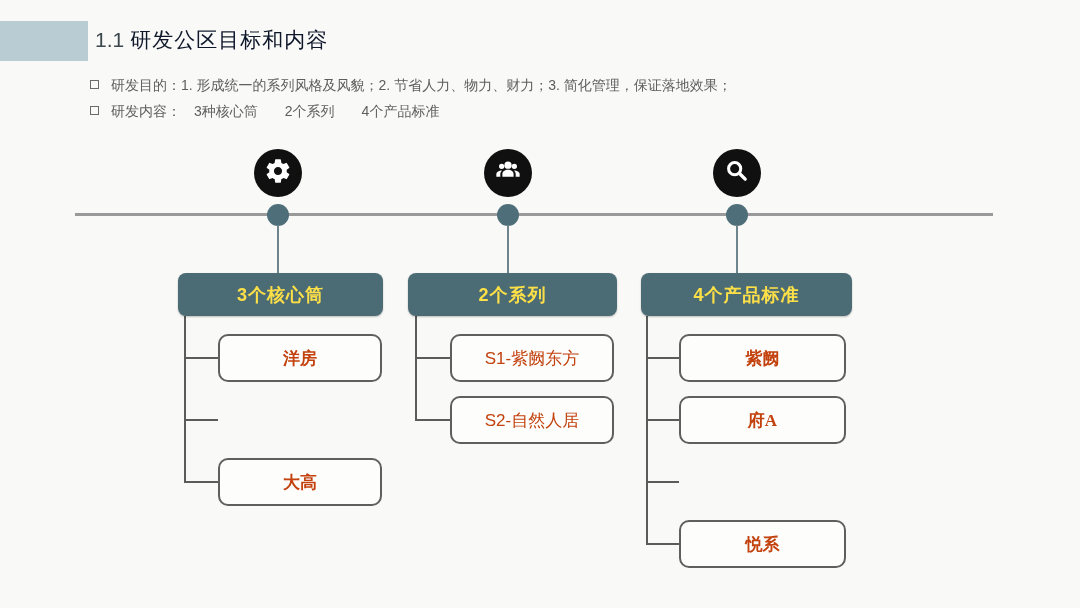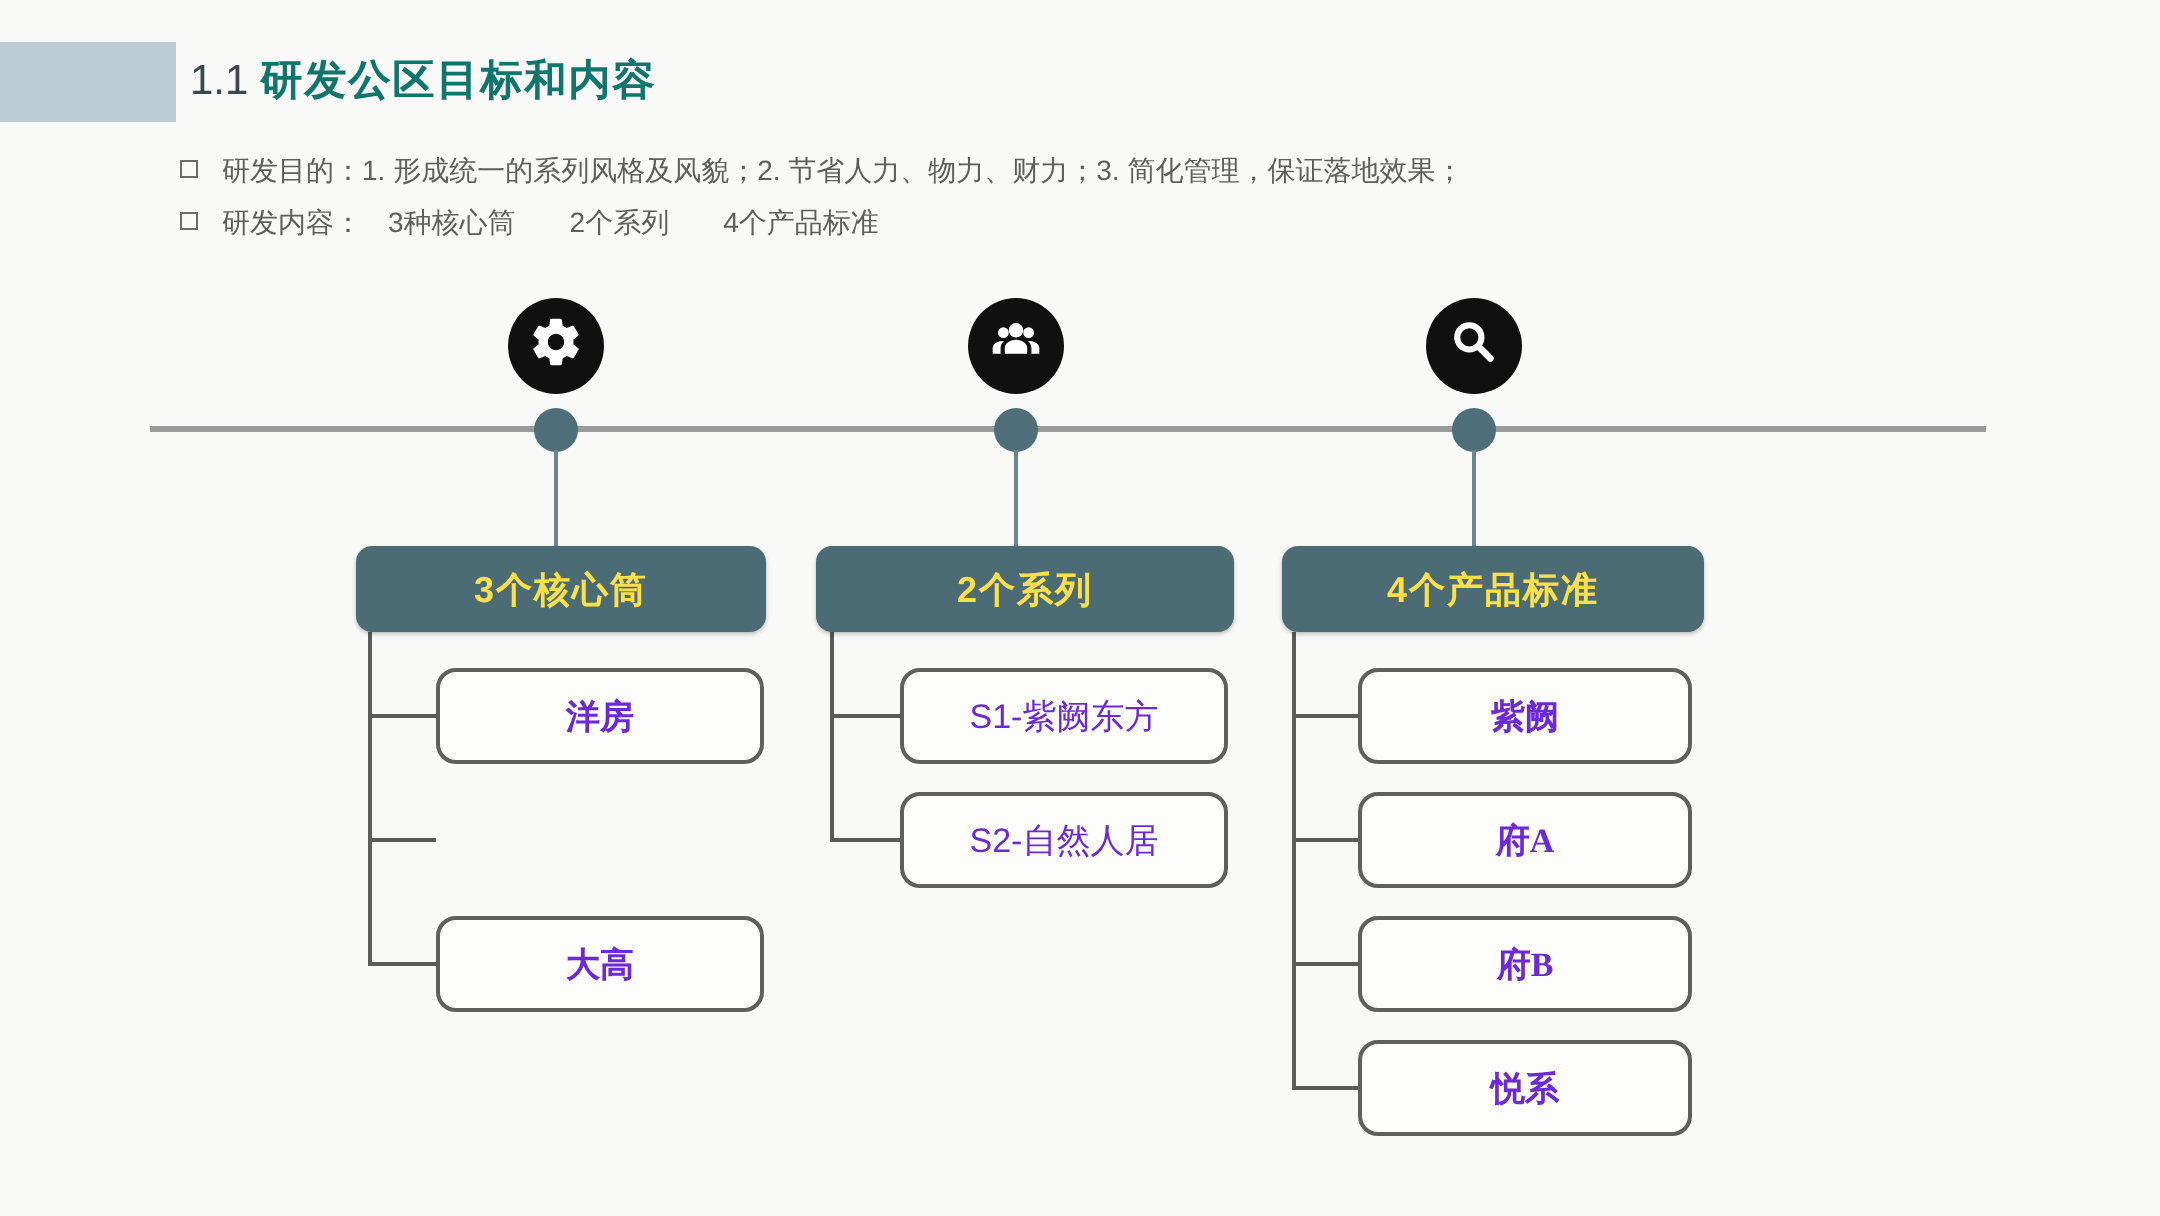--- a/index.html
+++ b/index.html
@@ -5,40 +5,40 @@
   * { margin: 0; padding: 0; box-sizing: border-box; }
   html, body { width: 1080px; height: 608px; }
   body { font-family: "Liberation Sans", "DejaVu Sans", sans-serif; background: #f9f9f7; }
 
   .slide { position: relative; width: 1080px; height: 608px; background: #f9f9f7; overflow: hidden; }
 
   
   .accent-bar { position: absolute; left: 0; top: 21; top: 21px; width: 88px; height: 40px; background: #b9ccd4; }
   .title-row { position: absolute; left: 95px; top: 26px; font-size: 21px; color: #3b484d; white-space: nowrap; }
   .title-prefix { font-weight: 400; margin-right: 6px; }
-  .title-main { font-weight: 700; letter-spacing: 1px; color: #0f766e; }
+  .title-main { font-weight: 400; letter-spacing: 1px; color: #0f172a; }
 
   
   .bullet-line { position: absolute; left: 90px; font-size: 14px; color: #5e5e5e; white-space: nowrap; }
   .bullet-sq { display: inline-block; width: 9px; height: 9px; border: 1.6px solid #6b6b6b; margin-right: 12px; vertical-align: 1px; background: transparent; }
   .ci { margin-left: 13px; }
   .ci.gap { margin-left: 27px; }
 
   
   .timeline-line { position: absolute; left: 75px; top: 213px; width: 918px; height: 3px; background: #9a9a9a; }
   .icon-circle { position: absolute; top: 149px; width: 48px; height: 48px; border-radius: 50%; background: #101010; display: flex; align-items: center; justify-content: center; }
   .dot { position: absolute; top: 204px; width: 22px; height: 22px; border-radius: 50%; background: #4e6f7a; }
   .stem { position: absolute; top: 225px; width: 2px; height: 49px; background: #6e858d; }
 
   
   .tree-header { position: absolute; top: 273px; height: 43px; background: #4b6b75; border-radius: 8px;
                  color: #fde047; font-weight: 700; font-size: 18px; display: flex; align-items: center; justify-content: center;
                  letter-spacing: 1px; box-shadow: 0 1px 2px rgba(0,0,0,0.25); }
   .tree-child { position: absolute; height: 48px; background: #fdfdfc; border: 2px solid #5f5f5f; border-radius: 10px;
-                display: flex; align-items: center; justify-content: center; font-size: 17px; color: #6d28d9; }
+                display: flex; align-items: center; justify-content: center; font-size: 17px; color: #c2410c; }
   .tree-child.sans-600 { font-weight: 600; font-family: "Liberation Sans", "DejaVu Sans", sans-serif; }
   .tree-child.sans-500 { font-weight: 500; font-family: "Liberation Sans", "DejaVu Sans", sans-serif; }
   .tree-child.serif-700 { font-weight: 700; font-family: "Liberation Serif", "DejaVu Serif", serif; }
 
   .trunk { position: absolute; width: 2px; background: #5b5b5b; }
   .branch { position: absolute; height: 2px; background: #5b5b5b; }
 </style>
 </head>
 <body>
 
@@ -113,16 +113,15 @@
 
   <div class="trunk" style="left:646px; top:316px; height:228px"></div>
   <div class="branch" style="left:646px; top:357px; width:33px"></div>
   <div class="branch" style="left:646px; top:419px; width:33px"></div>
   <div class="branch" style="left:646px; top:481px; width:33px"></div>
   <div class="branch" style="left:646px; top:543px; width:33px"></div>
 
   <div class="tree-header" style="left:641px; width:211px">4个产品标准</div>
   <div class="tree-child serif-700" style="left:679px; top:334px; width:167px">紫阙</div>
   <div class="tree-child serif-700" style="left:679px; top:396px; width:167px">府A</div>
-  <div class="tree-child serif-700" style="left:679px; top:458px; width:167px">府B</div>
   <div class="tree-child serif-700" style="left:679px; top:520px; width:167px">悦系</div>
 
 </div>
 
 </body></html>

